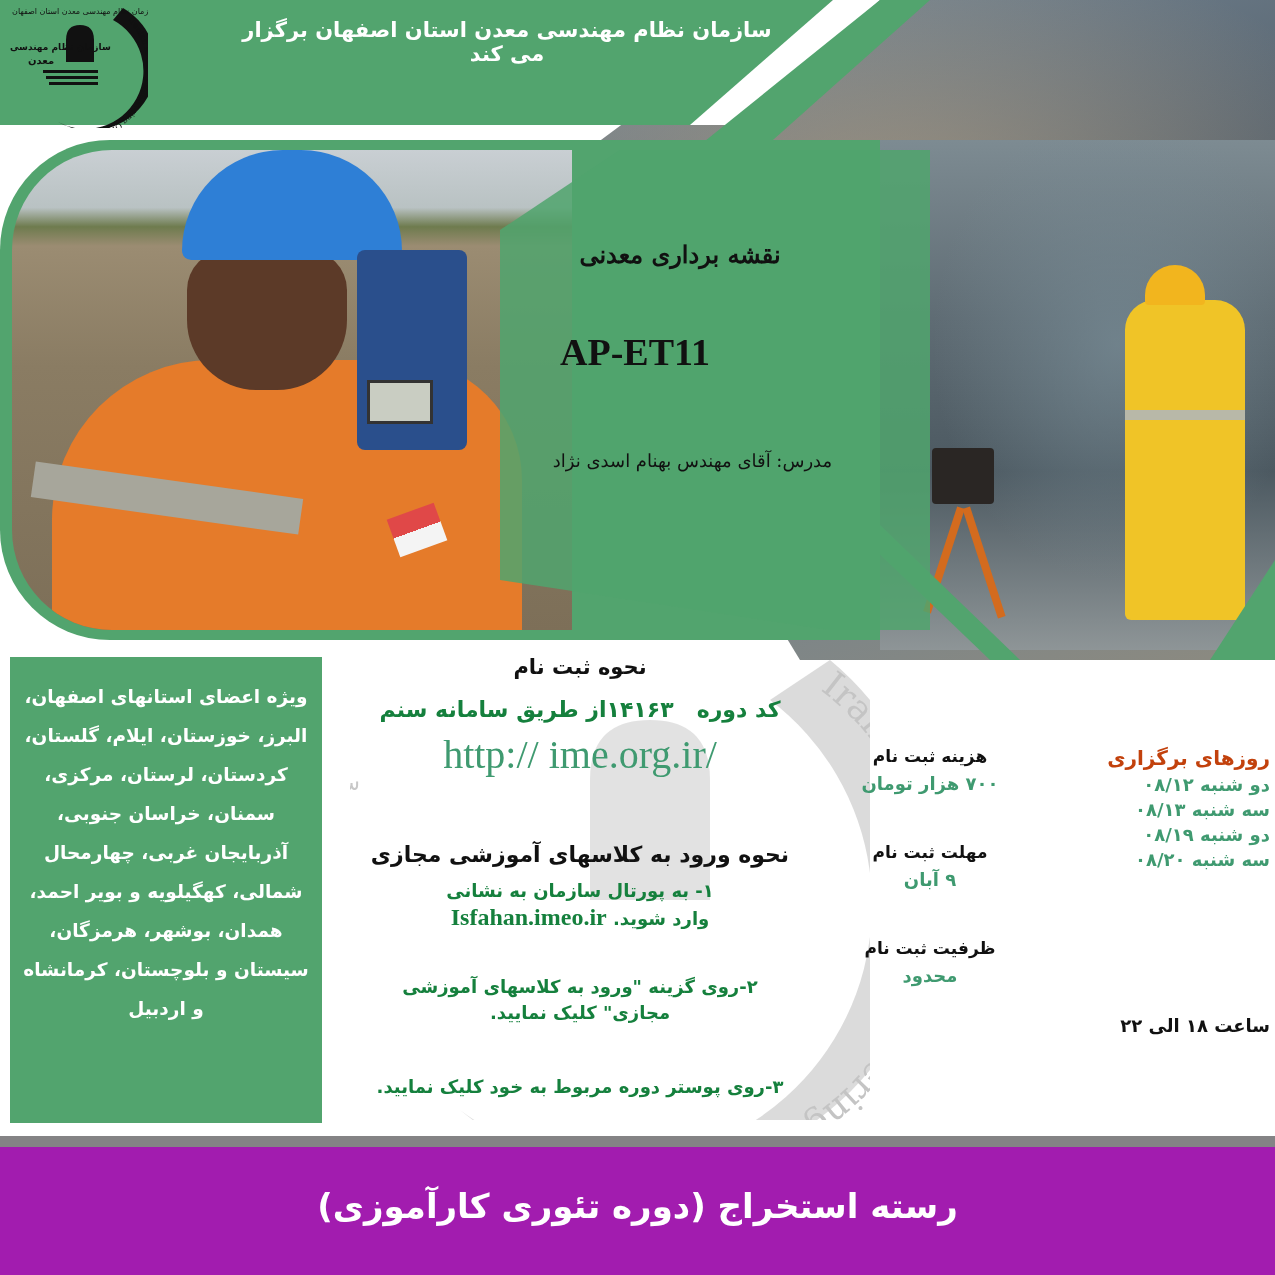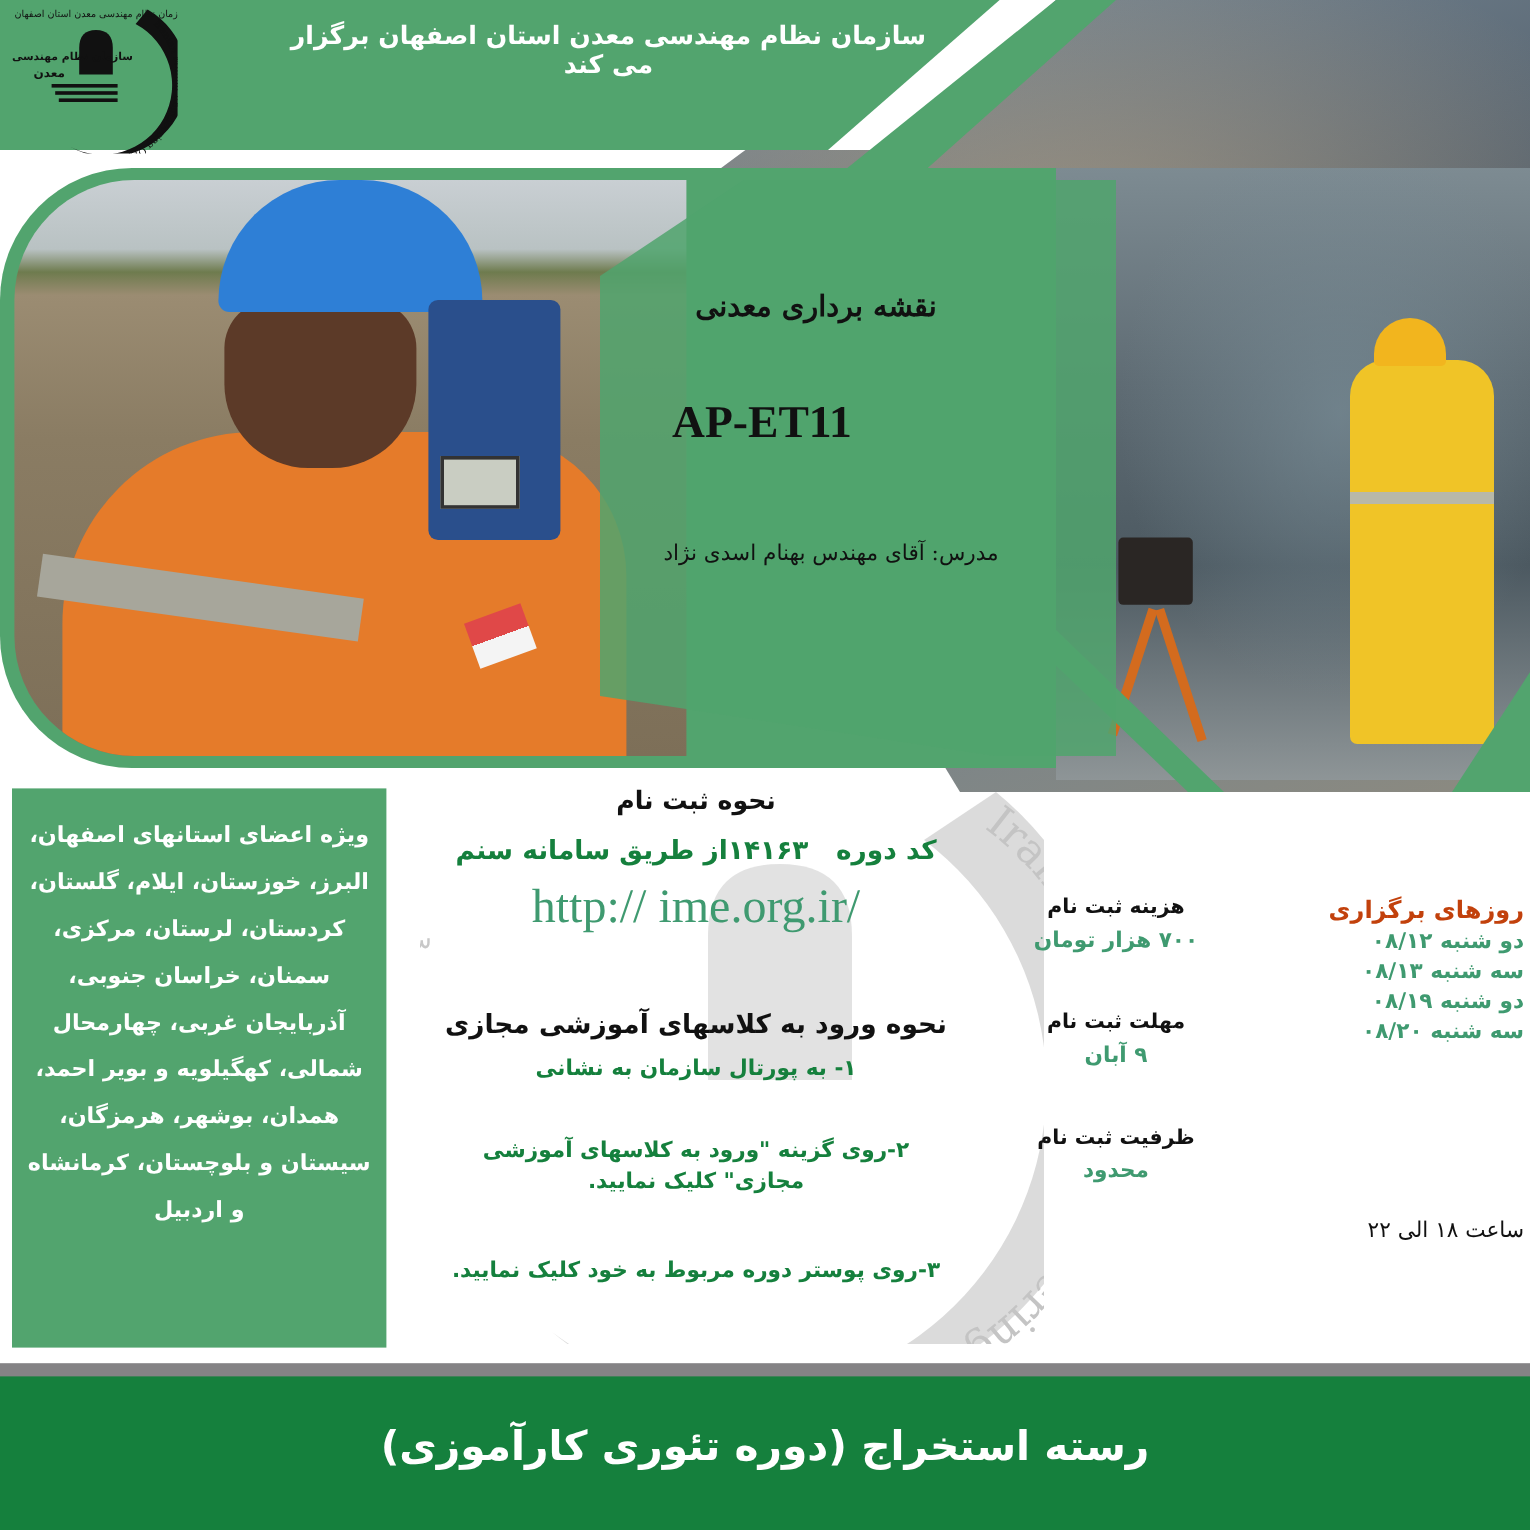--- a/index.html
+++ b/index.html
@@ -178,26 +178,26 @@
     .col-fee { left: 830px; top: 742px; width: 200px; direction: rtl; text-align: center; }
     .fee-item { margin-bottom: 40px; }
     .fee-label { font-size: 17px; font-weight: bold; color: #111; line-height: 28px; }
     .fee-value { font-size: 18px; font-weight: bold; color: #3f9a70; line-height: 28px; }
 
     
     .col-days { left: 1070px; top: 744px; width: 200px; direction: rtl; text-align: right; }
     .days-title { font-size: 20px; font-weight: bold; color: #c2410c; line-height: 28px; }
     .day { font-size: 18px; font-weight: bold; color: #3f9a70; line-height: 25px; }
     .hours { left: 1070px; top: 1015px; width: 200px; direction: rtl; text-align: right;
-      font-size: 18px; font-weight: normal; color: #111; }
+      font-size: 18px; font-weight: bold; color: #111; }
 
     
     .footer-gray { left: 0; top: 1136px; width: 1275px; height: 12px; background: #848385; }
     .footer-band {
-      left: 0; top: 1147px; width: 1275px; height: 128px; background: #15803d;
+      left: 0; top: 1147px; width: 1275px; height: 128px; background: #a21caf;
       display: flex; align-items: center; justify-content: center;
     }
     .footer-title {
       color: #ffffff; font-size: 34px; font-weight: bold; direction: rtl;
       margin-top: -10px;
     }
   </style>
 </head>
 <body>
 
@@ -276,20 +276,24 @@
   <div class="reg-code t-green">
     <span>کد دوره</span>
     &nbsp;
     <span>۱۴۱۶۳</span><span>از طریق سامانه سنم</span>
   </div>
   <div class="reg-url">http:// ime.org.ir/</div>
   <div class="spacer-a"></div>
   <div class="entry-title h-black">نحوه ورود به کلاسهای  آموزشی مجازی</div>
   <div class="step t-green">
     <div>۱-  به پورتال سازمان به نشانی</div>
+    <div>
+      <span>وارد شوید.</span>
+      <span class="step-url">Isfahan.imeo.ir</span>
+    </div>
   </div>
   <div class="gap1"></div>
   <div class="step t-green">
     <div>۲-روی گزینه "ورود به کلاسهای آموزشی</div>
     <div>مجازی" کلیک نمایید.</div>
   </div>
   <div class="gap2"></div>
   <div class="step t-green">۳-روی پوستر دوره مربوط به خود کلیک نمایید.</div>
 </div>
 

